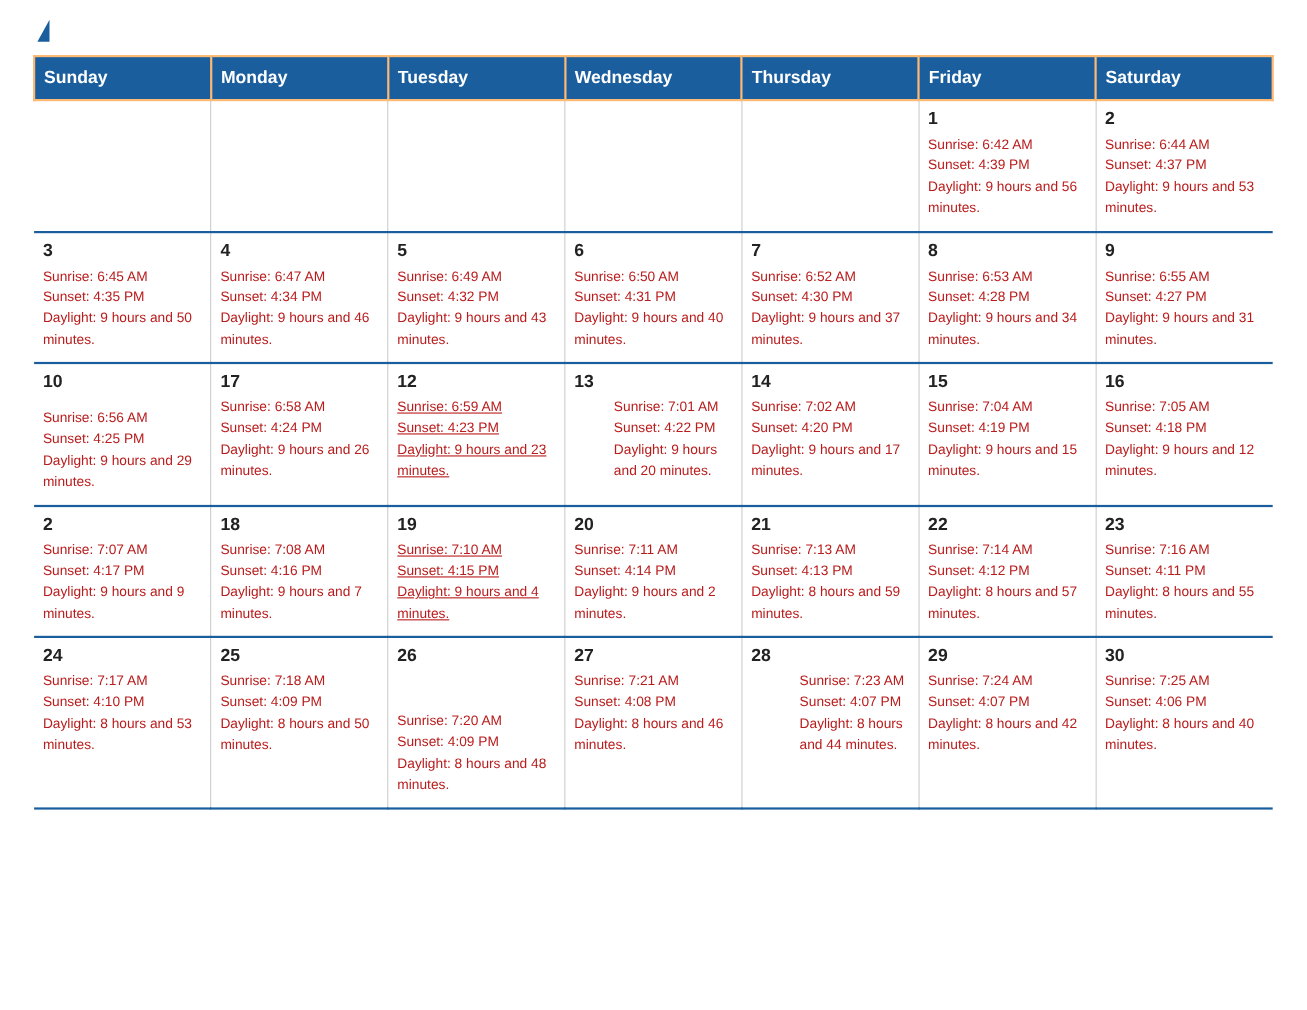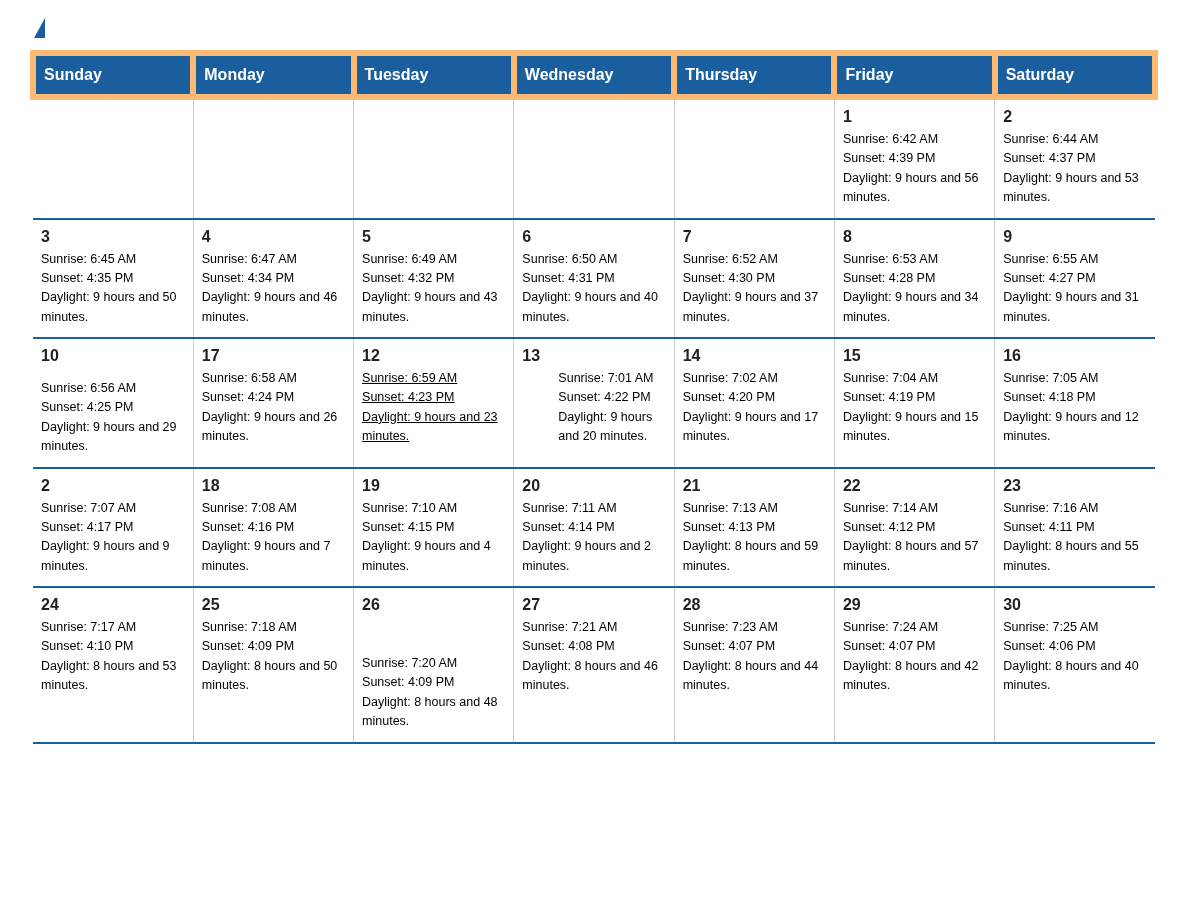--- a/index.html
+++ b/index.html
@@ -56,21 +56,21 @@
     }
     .calendar thead tr {
       background-color: #1a5e9e;
     }
     .calendar thead th {
       color: #fff;
       font-size: 16px;
       font-weight: bold;
       padding: 10px 8px;
       text-align: left;
-      border: 6px solid #fdba74;
+      border: 2px solid #fdba74;
     }
     .calendar tbody tr {
       border-bottom: 2px solid #1a5e9e;
     }
     .calendar tbody td {
       vertical-align: top;
       padding: 8px 8px 10px 8px;
       font-size: 13px;
       color: #333;
       border-right: 1px solid #ccc;
@@ -82,21 +82,21 @@
     }
     .day-number {
       font-size: 16px;
       font-weight: bold;
       color: #222;
       display: block;
       margin-bottom: 4px;
     }
     .day-info {
       font-size: 12.5px;
-      color: #000000;
+      color: #b91c1c;
       line-height: 1.55;
     }
   </style>
 </head>
 <body>
 
 <div class="header">
   <div class="logo">
     <div style="display:flex; align-items:center;">
       <span class="logo-general"></span>
@@ -238,21 +238,21 @@
 Daylight: 9 hours and 9 minutes.</div>
         </td>
         <td>
           <span class="day-number">18</span>
           <div class="day-info" style="white-space: pre-line;">Sunrise: 7:08 AM
 Sunset: 4:16 PM
 Daylight: 9 hours and 7 minutes.</div>
         </td>
         <td>
           <span class="day-number">19</span>
-          <div class="day-info" style="white-space: pre-line;">Sunrise: 7:10 AM
+          <div class="day-info" style="white-space: pre-line; text-decoration: underline;">Sunrise: 7:10 AM
 Sunset: 4:15 PM
 Daylight: 9 hours and 4 minutes.</div>
         </td>
         <td>
           <span class="day-number">20</span>
           <div class="day-info" style="white-space: pre-line;">Sunrise: 7:11 AM
 Sunset: 4:14 PM
 Daylight: 9 hours and 2 minutes.</div>
         </td>
         <td>
@@ -294,21 +294,21 @@
 Daylight: 8 hours and 48 minutes.</div>
         </td>
         <td>
           <span class="day-number">27</span>
           <div class="day-info" style="white-space: pre-line;">Sunrise: 7:21 AM
 Sunset: 4:08 PM
 Daylight: 8 hours and 46 minutes.</div>
         </td>
         <td>
           <span class="day-number">28</span>
-          <div class="day-info" style="white-space: pre-line;">Sunrise: 7:23 AM
+          <div class="day-info" style="white-space: pre-line; margin-left: 44px;">Sunrise: 7:23 AM
 Sunset: 4:07 PM
 Daylight: 8 hours and 44 minutes.</div>
         </td>
         <td>
           <span class="day-number">29</span>
           <div class="day-info" style="white-space: pre-line;">Sunrise: 7:24 AM
 Sunset: 4:07 PM
 Daylight: 8 hours and 42 minutes.</div>
         </td>
         <td>

